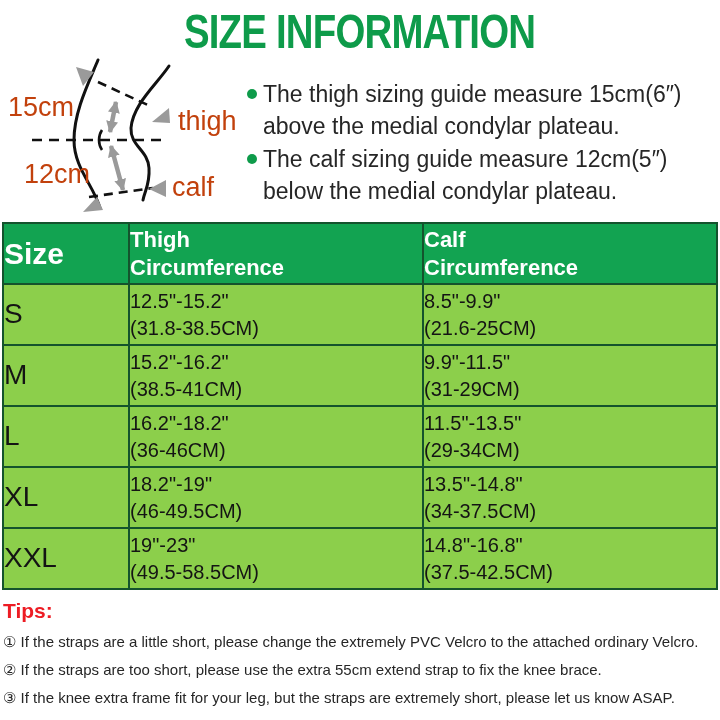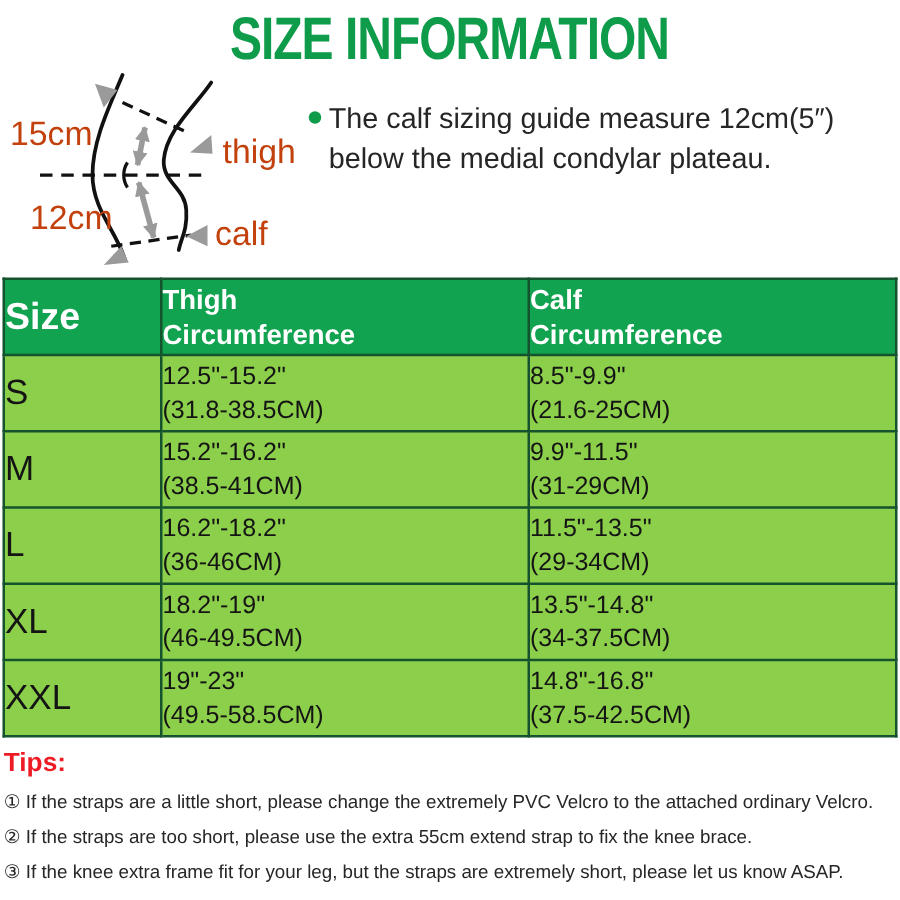--- a/index.html
+++ b/index.html
@@ -94,20 +94,24 @@
     </svg>
     <span class="dlabel lbl-15">15cm</span>
     <span class="dlabel lbl-12">12cm</span>
     <span class="dlabel lbl-thigh">thigh</span>
     <span class="dlabel lbl-calf">calf</span>
   </div>
 
   <ul class="bullets">
     <li class="bullet">
       <span class="dot"></span>
+      <span class="bullet-text">The thigh sizing guide measure 15cm(6″) above the medial condylar plateau.</span>
+    </li>
+    <li class="bullet">
+      <span class="dot"></span>
       <span class="bullet-text">The calf sizing guide measure 12cm(5″) below the medial condylar plateau.</span>
     </li>
   </ul>
 
   <table class="size-table">
     <thead>
       <tr>
         <th class="col-size">
           <div>Size</div>
         </th>

